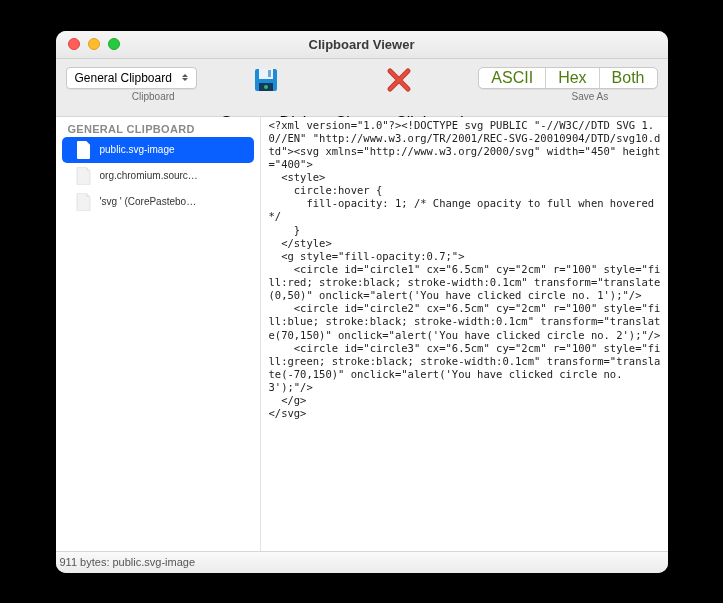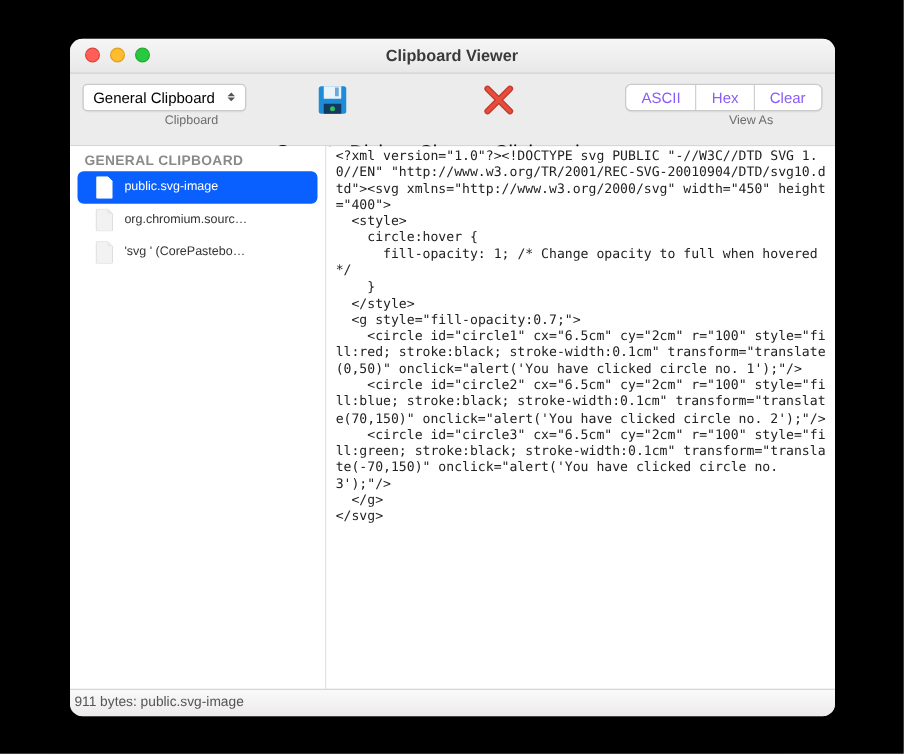--- a/index.html
+++ b/index.html
@@ -94,24 +94,24 @@
       display:flex;
       margin-top:4px;
       border: 1px solid #c9c9c9;
       border-radius:5px;
       overflow:hidden;
       height:22px;
       background:#fff;
       box-shadow: 0 1px 0 rgba(0,0,0,0.05);
     }
     .segmented .seg {
-      font-size:12px;
+      font-size:16px;
       padding: 0 12px;
       display:flex; align-items:center;
-      color:#8b5cf6;
+      color:#4d7c0f;
       border-left:1px solid #d0d0d0;
     }
     .segmented .seg:first-child { border-left:none; }
     .content {
       flex:1;
       display:flex;
       background:#fff;
       min-height:0;
     }
     .sidebar {
@@ -218,23 +218,23 @@
       </div>
       <div class="caption">Change Clipboard</div>
     </div>
 
     <div class="spacer"></div>
 
     <div class="tool-group">
       <div class="segmented">
         <div class="seg">ASCII</div>
         <div class="seg">Hex</div>
-        <div class="seg">Clear</div>
-      </div>
-      <div class="caption">View As</div>
+        <div class="seg">Both</div>
+      </div>
+      <div class="caption">Save As</div>
     </div>
   </div>
 
   <div class="content">
     <div class="sidebar">
       <div class="section-header">GENERAL CLIPBOARD</div>
 
       <div class="item selected">
         <span class="file-icon">
           <svg width="16" height="18" viewBox="0 0 16 18">

